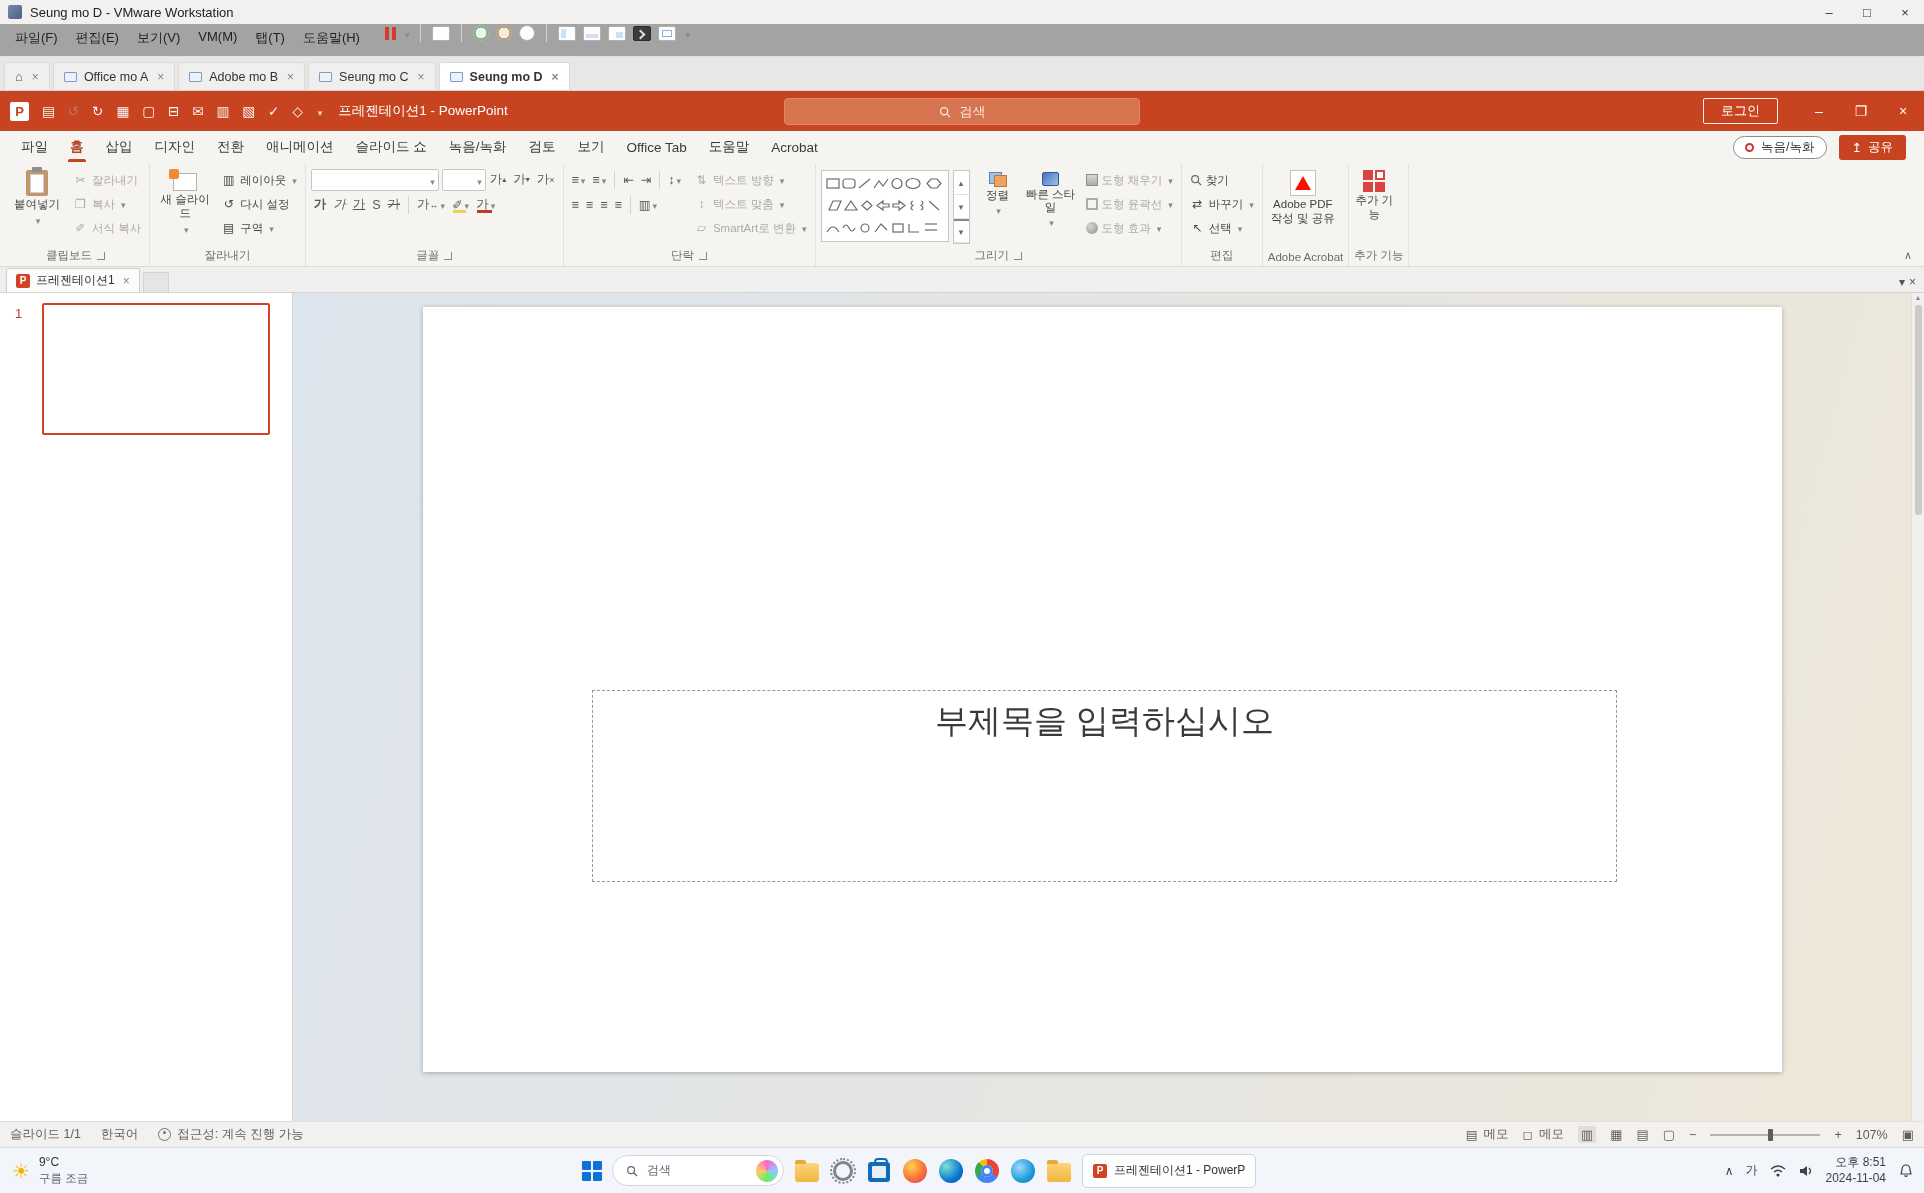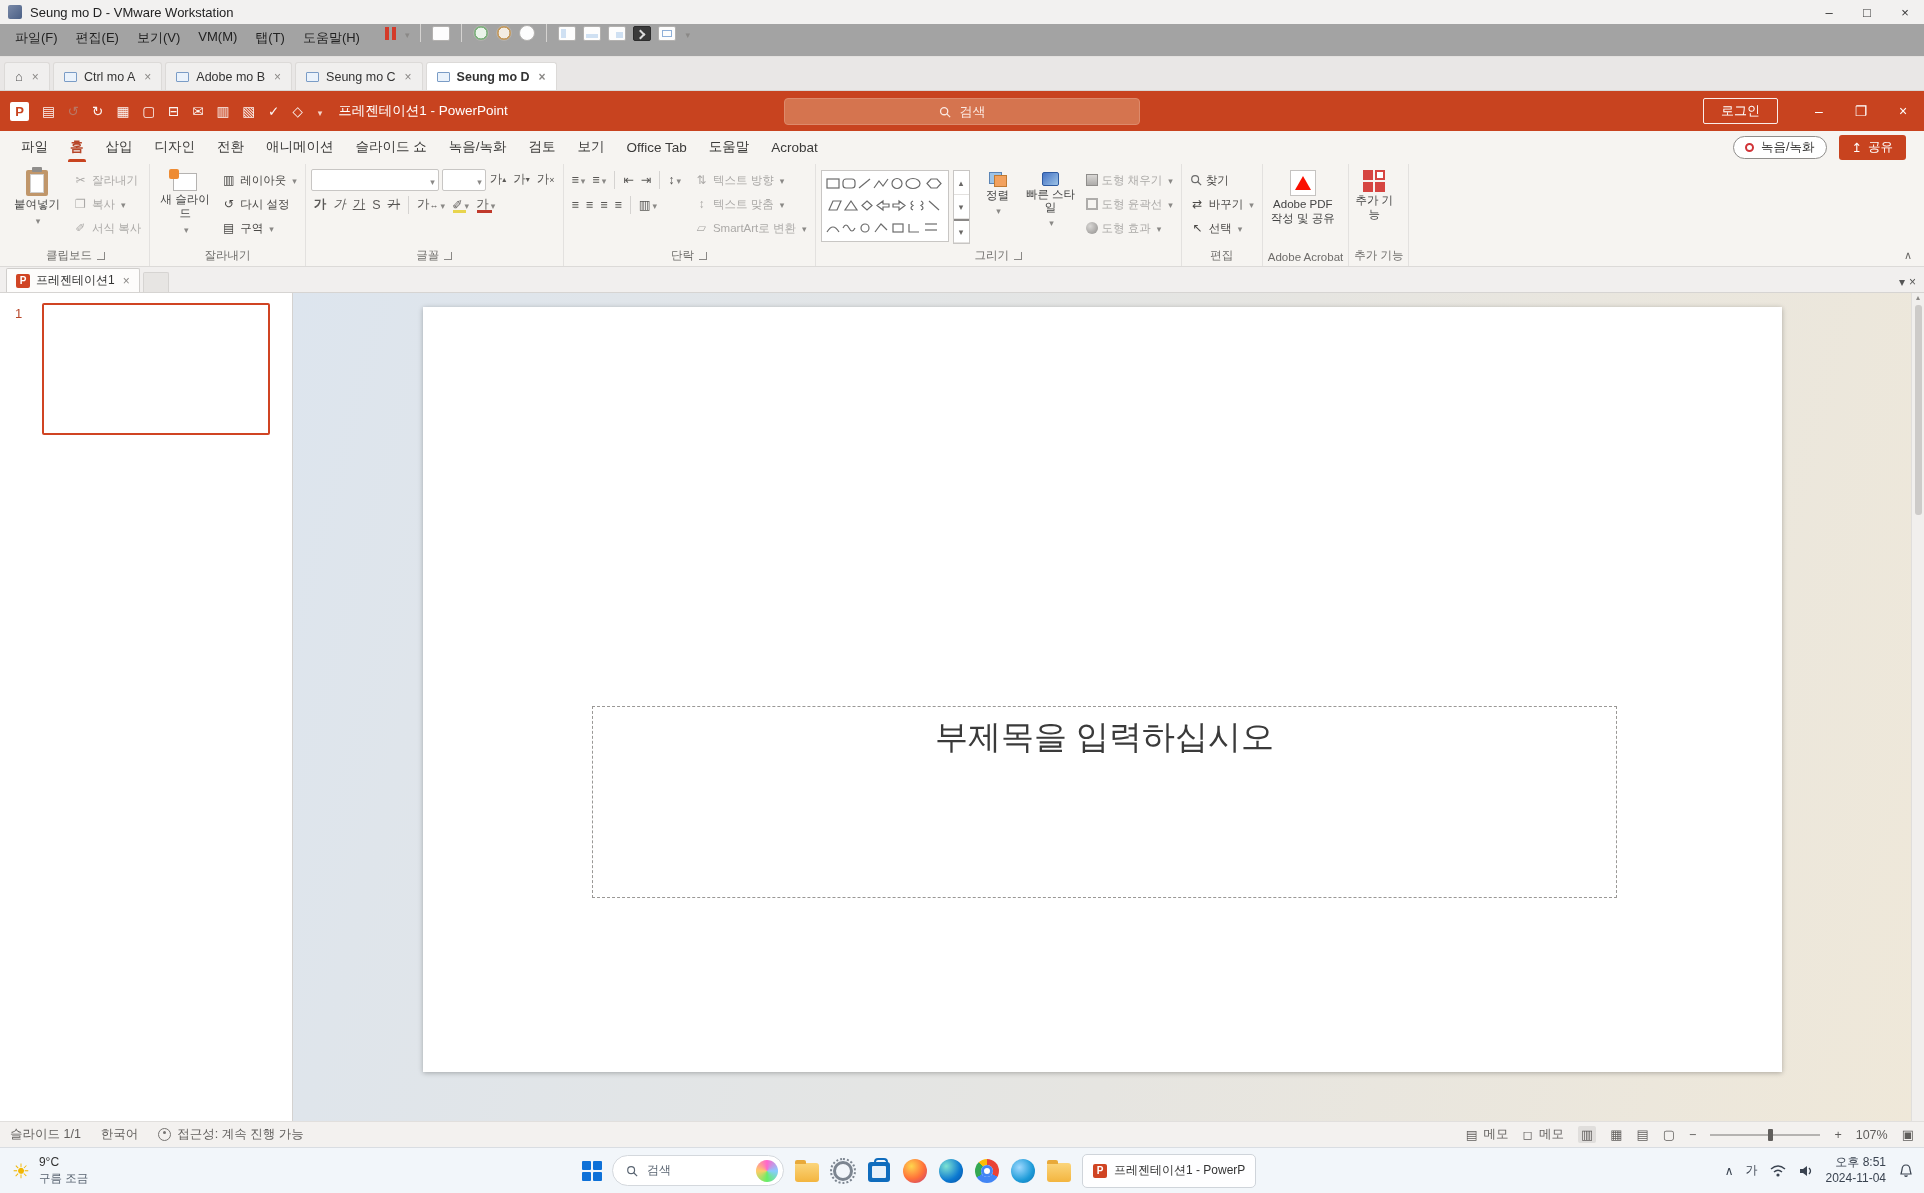--- a/index.html
+++ b/index.html
@@ -116,21 +116,21 @@
 
 
 .main{flex:1;display:flex;min-height:0}
 .thumbs{width:293px;background:#fff;border-right:1px solid #d4d2d0;position:relative}
 .thumb-num{position:absolute;left:15px;top:13px;font-size:13px;color:#b7472a}
 .thumb{position:absolute;left:42px;top:10px;width:228px;height:132px;background:#fff;border:2px solid #d04423;border-radius:2px}
 .canvas{flex:1;position:relative;background:linear-gradient(105deg,#dde5ee 0%,#e6e5e1 55%,#efe8d9 100%)}
 .slide{position:absolute;left:130px;top:14px;width:1359px;height:765px;background:#fff;box-shadow:0 1px 5px rgba(0,0,0,.28)}
 .ph{position:absolute;border:1px dashed #9a9896}
 .title-ph{left:169px;top:128px;width:1025px;height:266px;display:flex;align-items:center;justify-content:center;text-align:center;font-size:72px;color:#161616;line-height:1.18;padding:0 8px}
-.sub-ph{left:169px;top:399px;width:1025px;height:192px;display:flex;justify-content:center;align-items:flex-start;padding-top:8px;font-size:33px;color:#3a3a3a}
+.sub-ph{left:169px;top:383px;width:1025px;height:192px;display:flex;justify-content:center;align-items:flex-start;padding-top:8px;font-size:33px;color:#3a3a3a}
 .vscroll{position:absolute;right:0;top:0;bottom:0;width:13px;background:#f1efed;border-left:1px solid #e0dedc;display:flex;flex-direction:column;align-items:center;font-size:8px;color:#8a8886}
 .vthumb{width:7px;height:210px;background:#cdcbc9;border-radius:3px;margin-top:3px}
 
 
 .ppt-status{height:26px;background:#f3f1ef;border-top:1px solid #e1dfdd;display:flex;align-items:center;font-size:12.5px;color:#605e5c;padding:0 10px;gap:20px}
 .st-item{display:flex;align-items:center;gap:6px;white-space:nowrap}
 .acc-ico{width:13px;height:13px;border:1.5px solid #767472;border-radius:50%;position:relative;display:inline-block}
 .acc-ico::after{content:"";position:absolute;left:3.5px;top:2px;width:3px;height:3px;background:#767472;border-radius:50%}
 .st-right{margin-left:auto;display:flex;align-items:center;gap:14px}
 .zoom-track{width:110px;height:2px;background:#b5b3b1;position:relative}
@@ -220,21 +220,21 @@
     </div>
   </div>
 
   <div class="vm-tabbar">
     <div class="vmtab">
       <span class="hico">⌂</span>
       <span class="tabx">×</span>
     </div>
     <div class="vmtab">
       <span class="scr"></span>
-      <span>Ctrl mo A</span>
+      <span>Office mo A</span>
       <span class="tabx">×</span>
     </div>
     <div class="vmtab">
       <span class="scr"></span>
       <span>Adobe mo B</span>
       <span class="tabx">×</span>
     </div>
     <div class="vmtab">
       <span class="scr"></span>
       <span>Seung mo C</span>

